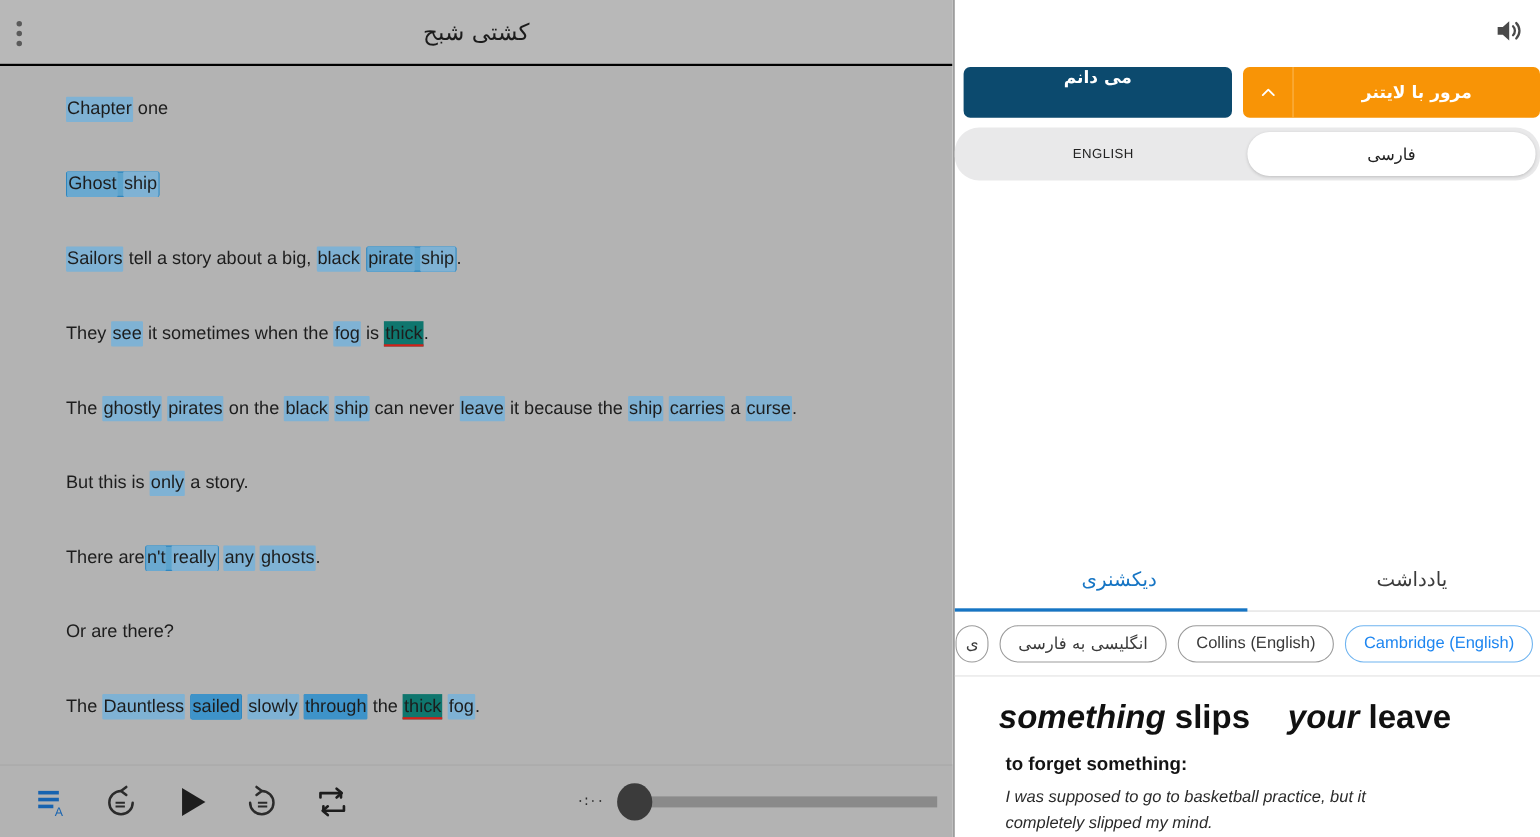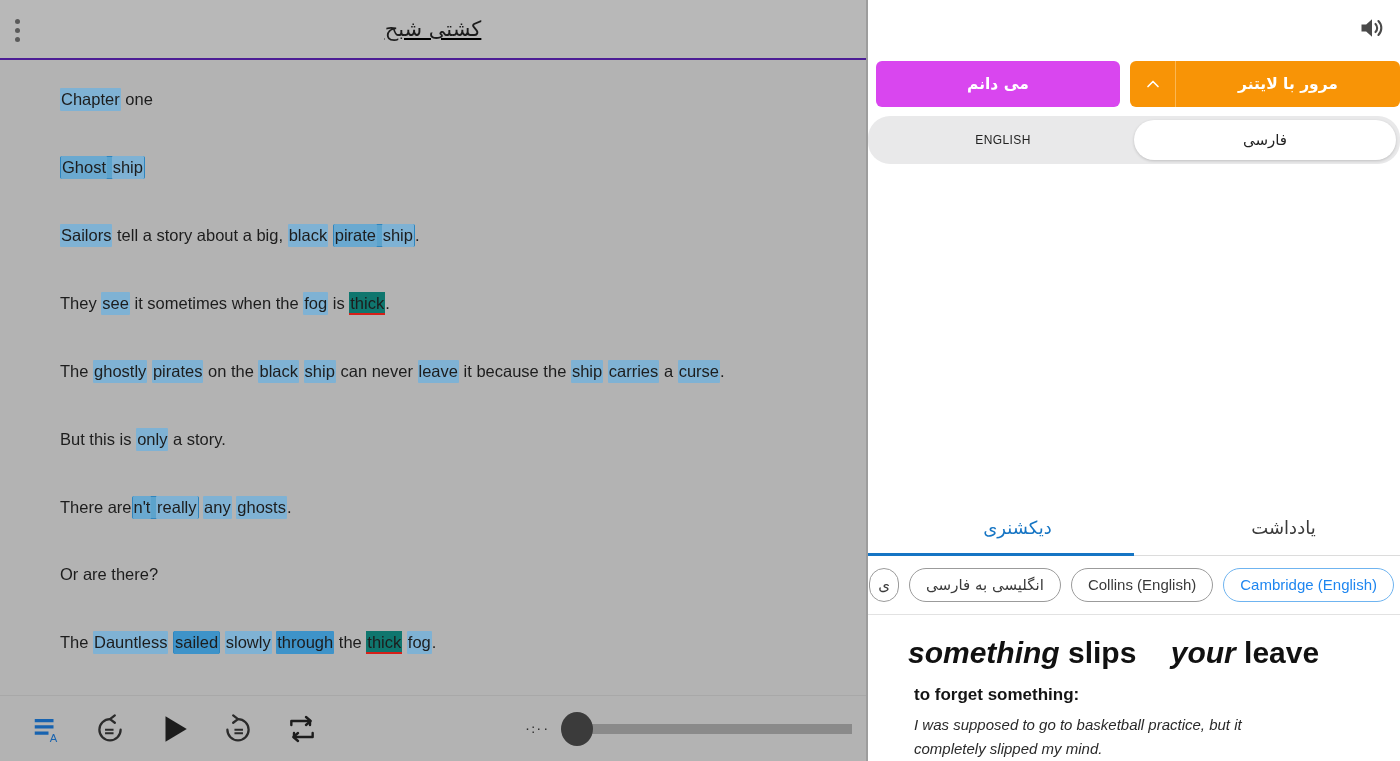--- a/index.html
+++ b/index.html
@@ -14,24 +14,23 @@
   
   .reader {
     width: 866px; height: 761px;
     background: #b3b3b3;
     position: relative;
     display: flex; flex-direction: column;
   }
   .reader-header {
     height: 60px; flex: 0 0 60px;
     background: #b8b8b8;
-    border-bottom: 2px solid #4c1d95;
+    border-bottom: 2px solid #000000;
     display: flex; align-items: center;
     position: relative;
-    text-decoration: underline;
   }
   .kebab {
     position: absolute; left: 4px; top: 0; height: 60px;
     width: 26px; display: flex; flex-direction: column;
     align-items: center; justify-content: center; gap: 4px;
     cursor: pointer;
   }
   .kebab i { display:block; width: 5px; height: 5px; border-radius: 50%; background: #5a5a5a; }
   .book-title {
     width: 100%; text-align: center;
@@ -137,23 +136,23 @@
     direction: rtl;
   }
   .btn-leitner .lbl { flex: 1 1 auto; text-align: center; }
   .btn-leitner .chev {
     flex: 0 0 46px; height: 46px;
     display: flex; align-items: center; justify-content: center;
     border-right: 1px solid #fbb752;
   }
   .btn-know {
     flex: 1 1 auto; height: 46px;
-    background: #d946ef; color: #fff;
+    background: #0c4a6e; color: #fff;
     border-radius: 6px;
-    display: flex; align-items: center; justify-content: center;
+    display: flex; align-items: flex-start; justify-content: center;
     font-size: 15.5px; font-weight: bold;
     font-family: "DejaVu Sans", sans-serif;
     cursor: pointer;
     margin-right: 2px;
     direction: rtl;
   }
 
   .lang-seg {
     flex: 0 0 48px;
     margin: 4px 0 0 0;

